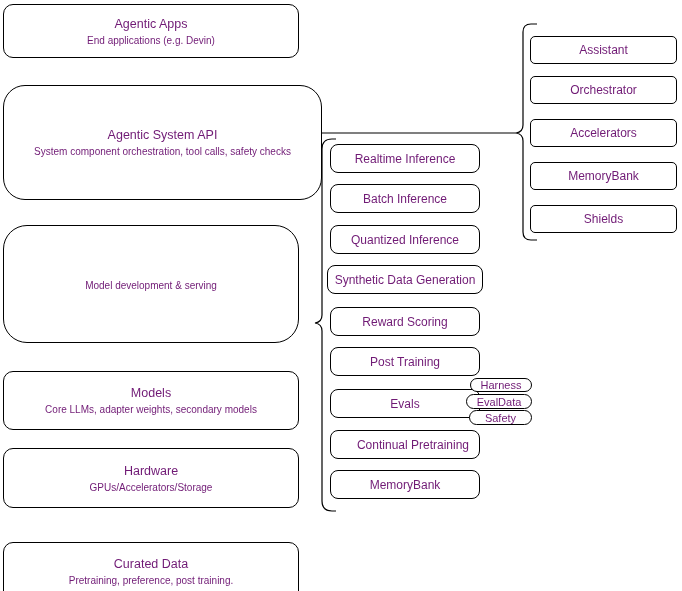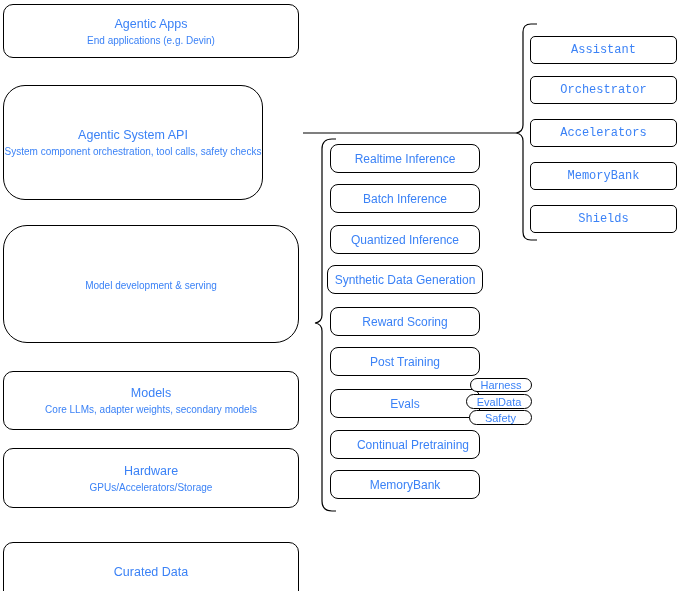--- a/index.html
+++ b/index.html
@@ -6,21 +6,21 @@
     margin: 0;
     padding: 0;
     background: #ffffff;
   }
   #canvas {
     position: relative;
     width: 682px;
     height: 591px;
     background: #ffffff;
     font-family: "Liberation Sans", sans-serif;
-    color: #3b82f6;
+    color: #701a75;
     overflow: hidden;
   }
   .box {
     position: absolute;
     border: 1px solid #000000;
     background: #ffffff;
     display: flex;
     flex-direction: column;
     align-items: center;
     justify-content: center;
@@ -48,21 +48,20 @@
     z-index: 1;
   }
   .rbox {
     left: 530px;
     width: 147px;
     height: 28px;
     border-radius: 5px;
     font-size: 12px;
     white-space: nowrap;
     z-index: 1;
-    font-family: Liberation Mono, monospace;
   }
   .pill {
     position: absolute;
     border: 1px solid #000000;
     background: #ffffff;
     border-radius: 9px;
     font-size: 11px;
     line-height: 12px;
     display: flex;
     align-items: center;
@@ -87,41 +86,42 @@
     <path d="M 303 133 H 516" stroke="#000000" stroke-width="1.2" fill="none"></path>
     <path d="M 537 24 L 531 24 Q 523 24 523 32 V 125 Q 523 132 516 133 Q 523 134 523 141 V 232 Q 523 240 531 240 L 537 240" stroke="#000000" stroke-width="1.2" fill="none"></path>
     <path d="M 336 139 L 332 139 Q 322 139 322 149 V 315 Q 322 322 315 323 Q 322 324 322 331 V 501 Q 322 511 332 511 L 336 511" stroke="#000000" stroke-width="1.2" fill="none"></path>
   </svg>
 
   <div class="box lbox" style="left:3px;top:4px;width:296px;height:54px;border-radius:10px;">
     <div class="title">Agentic Apps</div>
     <div class="sub">End applications (e.g. Devin)</div>
   </div>
 
-  <div class="box lbox" style="left:3px;top:85px;width:260px;height:115px;border-radius:22px;">
+  <div class="box lbox" style="left:3px;top:85px;width:319px;height:115px;border-radius:22px;">
     <div class="title">Agentic System API</div>
     <div class="sub">System component orchestration, tool calls, safety checks</div>
   </div>
 
   <div class="box lbox" style="left:3px;top:225px;width:296px;height:118px;border-radius:24px;">
     <div class="sub">Model development &amp; serving</div>
   </div>
 
   <div class="box lbox" style="left:3px;top:371px;width:296px;height:59px;border-radius:10px;">
     <div class="title">Models</div>
     <div class="sub">Core LLMs, adapter weights, secondary models</div>
   </div>
 
   <div class="box lbox" style="left:3px;top:448px;width:296px;height:60px;border-radius:10px;">
     <div class="title">Hardware</div>
     <div class="sub">GPUs/Accelerators/Storage</div>
   </div>
 
   <div class="box lbox" style="left:3px;top:530px;width:296px;height:59px;border-radius:10px;margin-top:12px;">
     <div class="title">Curated Data</div>
+    <div class="sub">Pretraining, preference, post training.</div>
   </div>
 
   <div class="box mbox" style="top:144px;">Realtime Inference</div>
   <div class="box mbox" style="top:184px;">Batch Inference</div>
   <div class="box mbox" style="top:225px;">Quantized Inference</div>
   <div class="box mbox" style="top:265px;left:327px;width:156px;">Synthetic Data Generation</div>
   <div class="box mbox" style="top:307px;">Reward Scoring</div>
   <div class="box mbox" style="top:347px;">Post Training</div>
   <div class="box mbox" style="top:389px;">Evals</div>
   <div class="box mbox" style="top:430px;padding-left:16px;">Continual Pretraining</div>

